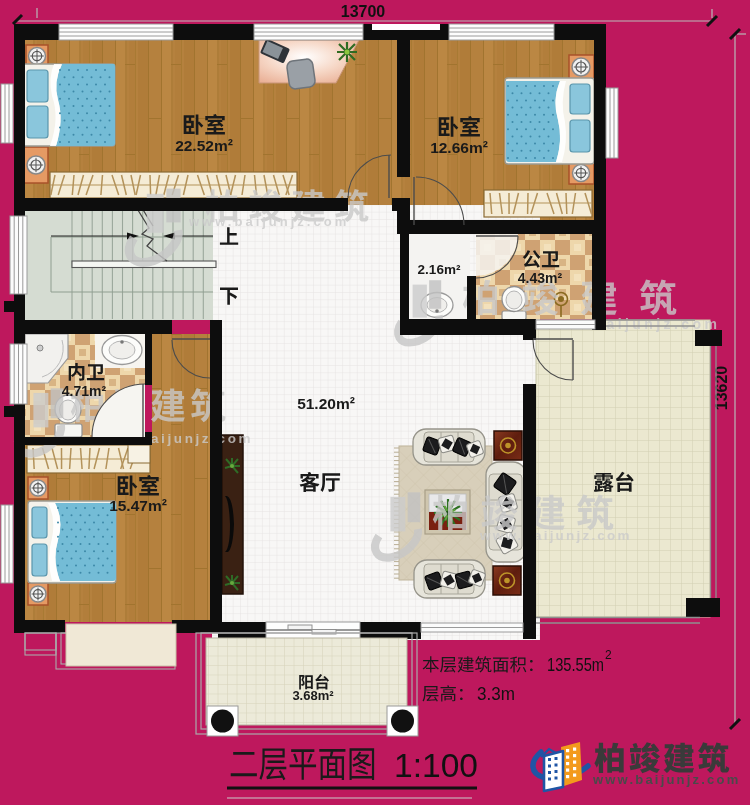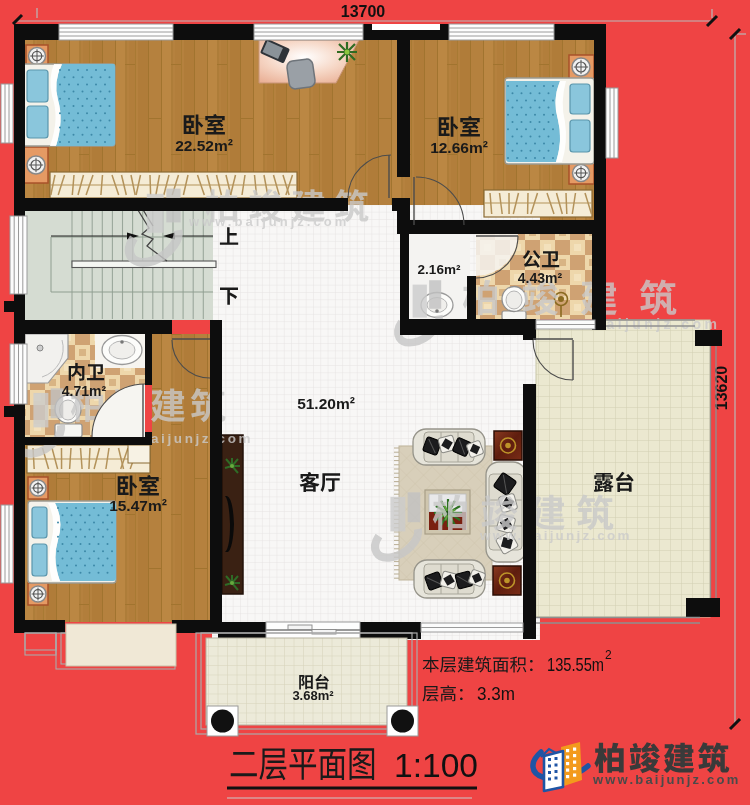--- a/index.html
+++ b/index.html
@@ -1,14 +1,14 @@
 <!DOCTYPE html>
 <html><head><meta charset="utf-8"><style>
 html,body{margin:0;padding:0;background:#fff;}
-#c{position:relative;width:750px;height:805px;overflow:hidden;background:#ef4444;}
+#c{position:relative;width:750px;height:805px;overflow:hidden;background:#be185d;}
 text{font-family:"Liberation Sans",sans-serif;}
 </style></head><body>
 <div id="c">
 <svg width="750" height="805" viewBox="0 0 750 805">
 <defs>
 <pattern id="wood" width="46" height="90" patternUnits="userSpaceOnUse">
  <rect width="46" height="90" fill="#b5813e"></rect>
  <rect x="0" width="10" height="90" fill="#b07c39"></rect>
  <rect x="24" width="9" height="90" fill="#bb8743"></rect>
  <rect x="37" width="6" height="90" fill="#b27e3b"></rect>

